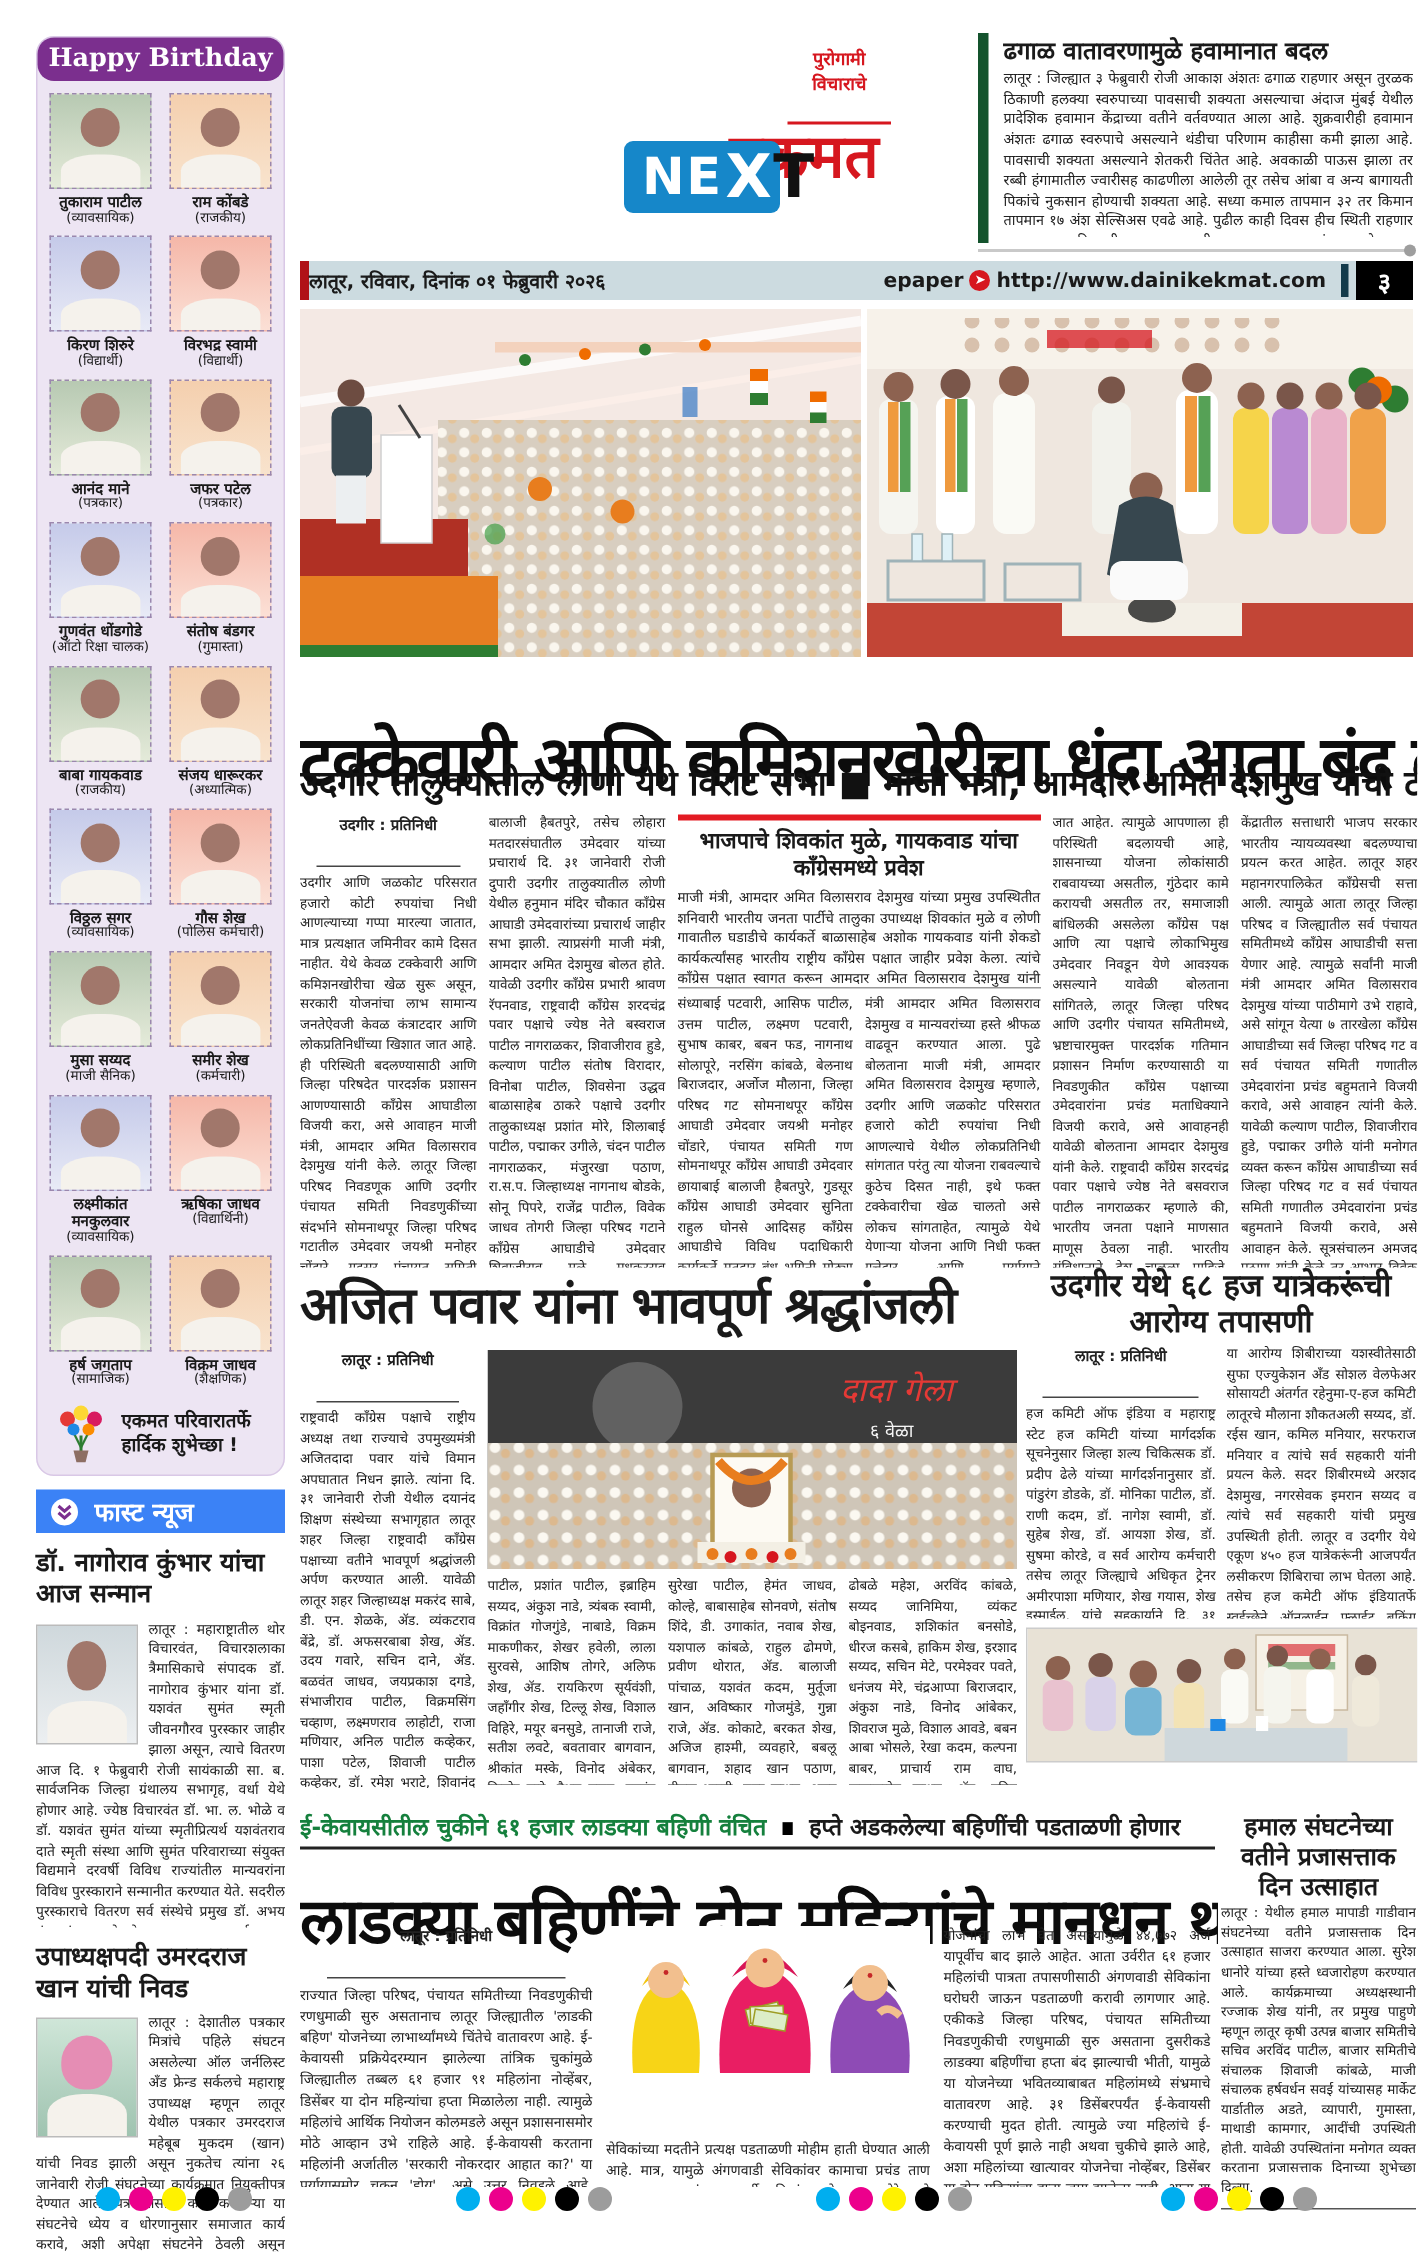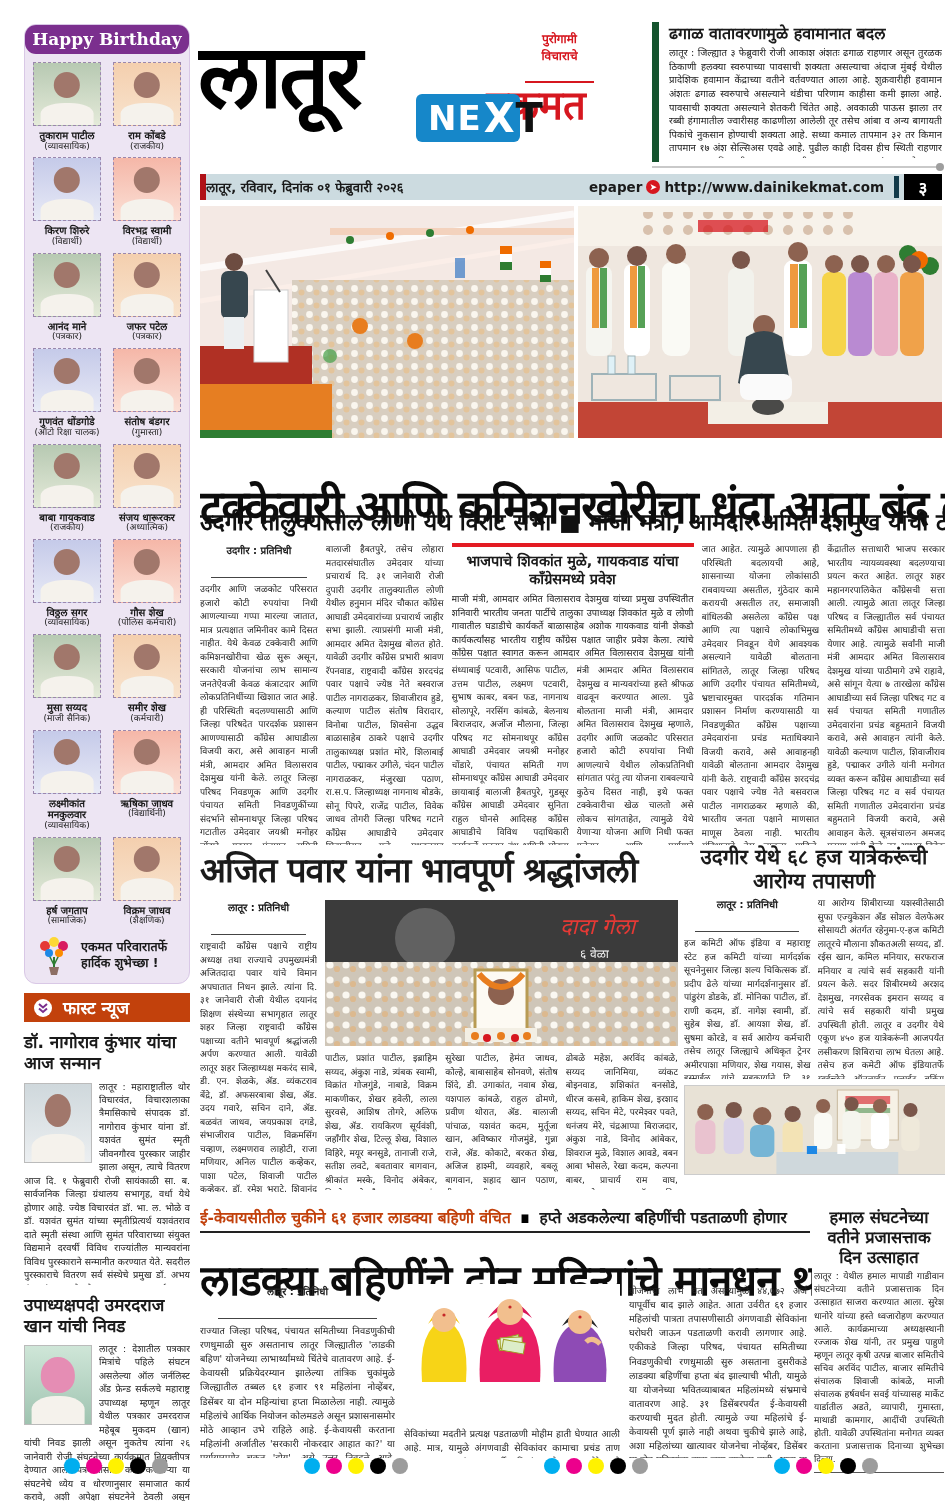--- a/index.html
+++ b/index.html
@@ -20,21 +20,21 @@
   .pphoto::after{content:"";position:absolute;left:50%;bottom:-2px;width:80%;height:38%;
           transform:translateX(-50%);border-radius:45% 45% 0 0;background:#f5f2ec;}
   .bday-grid > div:nth-of-type(4n+1) .pphoto{background:linear-gradient(#b7c9b2,#e4ead9);}
   .bday-grid > div:nth-of-type(4n+2) .pphoto{background:linear-gradient(#f4cfae,#f8e3cd);}
   .bday-grid > div:nth-of-type(4n+3) .pphoto{background:linear-gradient(#c5cae9,#e8eaf6);}
   .bday-grid > div:nth-of-type(4n) .pphoto{background:linear-gradient(#f5b7a8,#fbe0d6);}
   .person .nm{font-size:10px;font-weight:bold;margin-top:4px;line-height:1.15;}
   .person .rl{font-size:9px;line-height:1.1;}
   .greet{display:flex;align-items:center;gap:6px;padding:5px 8px 6px;}
   .greet .txt{font-size:12.5px;font-weight:bold;line-height:1.3;}
-  .fn-bar{margin-top:9px;background:#c2410c;color:#fff;display:flex;align-items:center;gap:10px;
+  .fn-bar{margin-top:9px;background:#3b82f6;color:#fff;display:flex;align-items:center;gap:10px;
           padding:3px 9px;font-size:17px;font-weight:bold;}
   .fn-h{font-size:17px;font-weight:bold;line-height:1.25;margin:10px 0 5px;}
   .fn-body{font-size:9.3px;text-align:justify;line-height:1.45;color:#222;}
   .fn-photo{float:left;width:66px;height:78px;margin:3px 7px 2px 0;border:1px solid #bbb;}
   .fn-photo.turban{background:linear-gradient(#cfe6d8,#9fc3b0);}
   .fn-photo.turban::before{background:#e58db4;width:52%;height:46%;border-radius:50% 50% 45% 45%;}
   
   .city{position:absolute;left:198px;top:22px;width:230px;font-size:88px;font-weight:800;
         letter-spacing:-3px;line-height:1.25;color:#000;white-space:nowrap;overflow:hidden;}
   .ekmat{position:absolute;left:478px;top:30px;width:116px;text-align:center;color:#d6171f;}
@@ -94,21 +94,21 @@
   .trib-names{display:flex;gap:8px;margin-top:6px;height:138px;overflow:hidden;}
   .trib-names .col{font-size:9px;}
   
   .haj{position:absolute;left:684px;top:846px;width:260px;}
   .haj h2{margin:0 0 4px;font-size:20.5px;line-height:1.15;text-align:center;font-weight:800;}
   .haj-cols{display:flex;gap:7px;height:182px;overflow:hidden;}
   .haj-photo{width:100%;height:88px;margin-top:6px;border:1px solid #ccc;}
   
   .kicker{position:absolute;left:200px;top:1206px;width:610px;border-bottom:2px solid #222;
           padding-bottom:3px;font-size:15.5px;font-weight:bold;white-space:nowrap;overflow:hidden;}
-  .kicker .red{color:#c2410c;}
+  .kicker .red{color:#15803d;}
   .kicker .sep{color:#000;margin:0 4px;}
   .ladki-h1{position:absolute;left:200px;top:1222px;width:612px;font-size:42px;font-weight:800;
             letter-spacing:-1px;white-space:nowrap;overflow:hidden;color:#0c0c0c;}
   .ladki-row{position:absolute;left:200px;top:1284px;width:610px;height:174px;display:flex;gap:9px;}
   .ladki-row .col{font-size:9.4px;}
   .lcolB{width:216px;flex:none;display:flex;flex-direction:column;gap:45px;}
   .lill{width:100%;height:98px;}
   .lcolB .col{flex:1;}
   
   .hamal{position:absolute;left:814px;top:1208px;width:130px;border-bottom:1px solid #555;padding-bottom:4px;}
@@ -275,21 +275,20 @@
     </div>
 
     <div class="fn-h">उपाध्यक्षपदी उमरदराज खान यांची निवड</div>
     <div class="fn-body" style="height:182px;overflow:hidden;">
       <div class="fn-photo pphoto turban" style="border-style:solid;"></div>
       <span>लातूर : देशातील पत्रकार मित्रांचे पहिले संघटन असलेल्या ऑल जर्नलिस्ट अँड फ्रेन्ड सर्कलचे महाराष्ट्र उपाध्यक्ष म्हणून लातूर येथील पत्रकार उमरदराज महेबूब मुकदम (खान) यांची निवड झाली असून नुकतेच त्यांना २६ जानेवारी रोजी संघटनेच्या कार्यक्रमात नियुक्तीपत्र देण्यात आले. पत्रकारांसाठी काम करणाऱ्या या संघटनेचे ध्येय व धोरणानुसार समाजात कार्य करावे, अशी अपेक्षा संघटनेने ठेवली असून उमरदराज खान यांच्या निवडीबाबत त्यांचे ऑल जर्नलिस्ट अँड फ्रेन्ड सर्कलचे महाराष्ट्र, कुटुंब, मित्र व समाजातील विविध स्तरातून शुभेच्छा देण्यात येत आहेत.</span>
     </div>
 
   </aside>
 
-  <div class="city">लातूर</div>
   <div class="ekmat">
     <span class="tag">पुरोगामी विचाराचे</span>
     <div class="br">एकमत</div>
   </div>
   <div class="next">
     <span class="box">
         <span>NE</span>
         <span class="x">X</span>
       </span>
     <span class="t">T</span>

